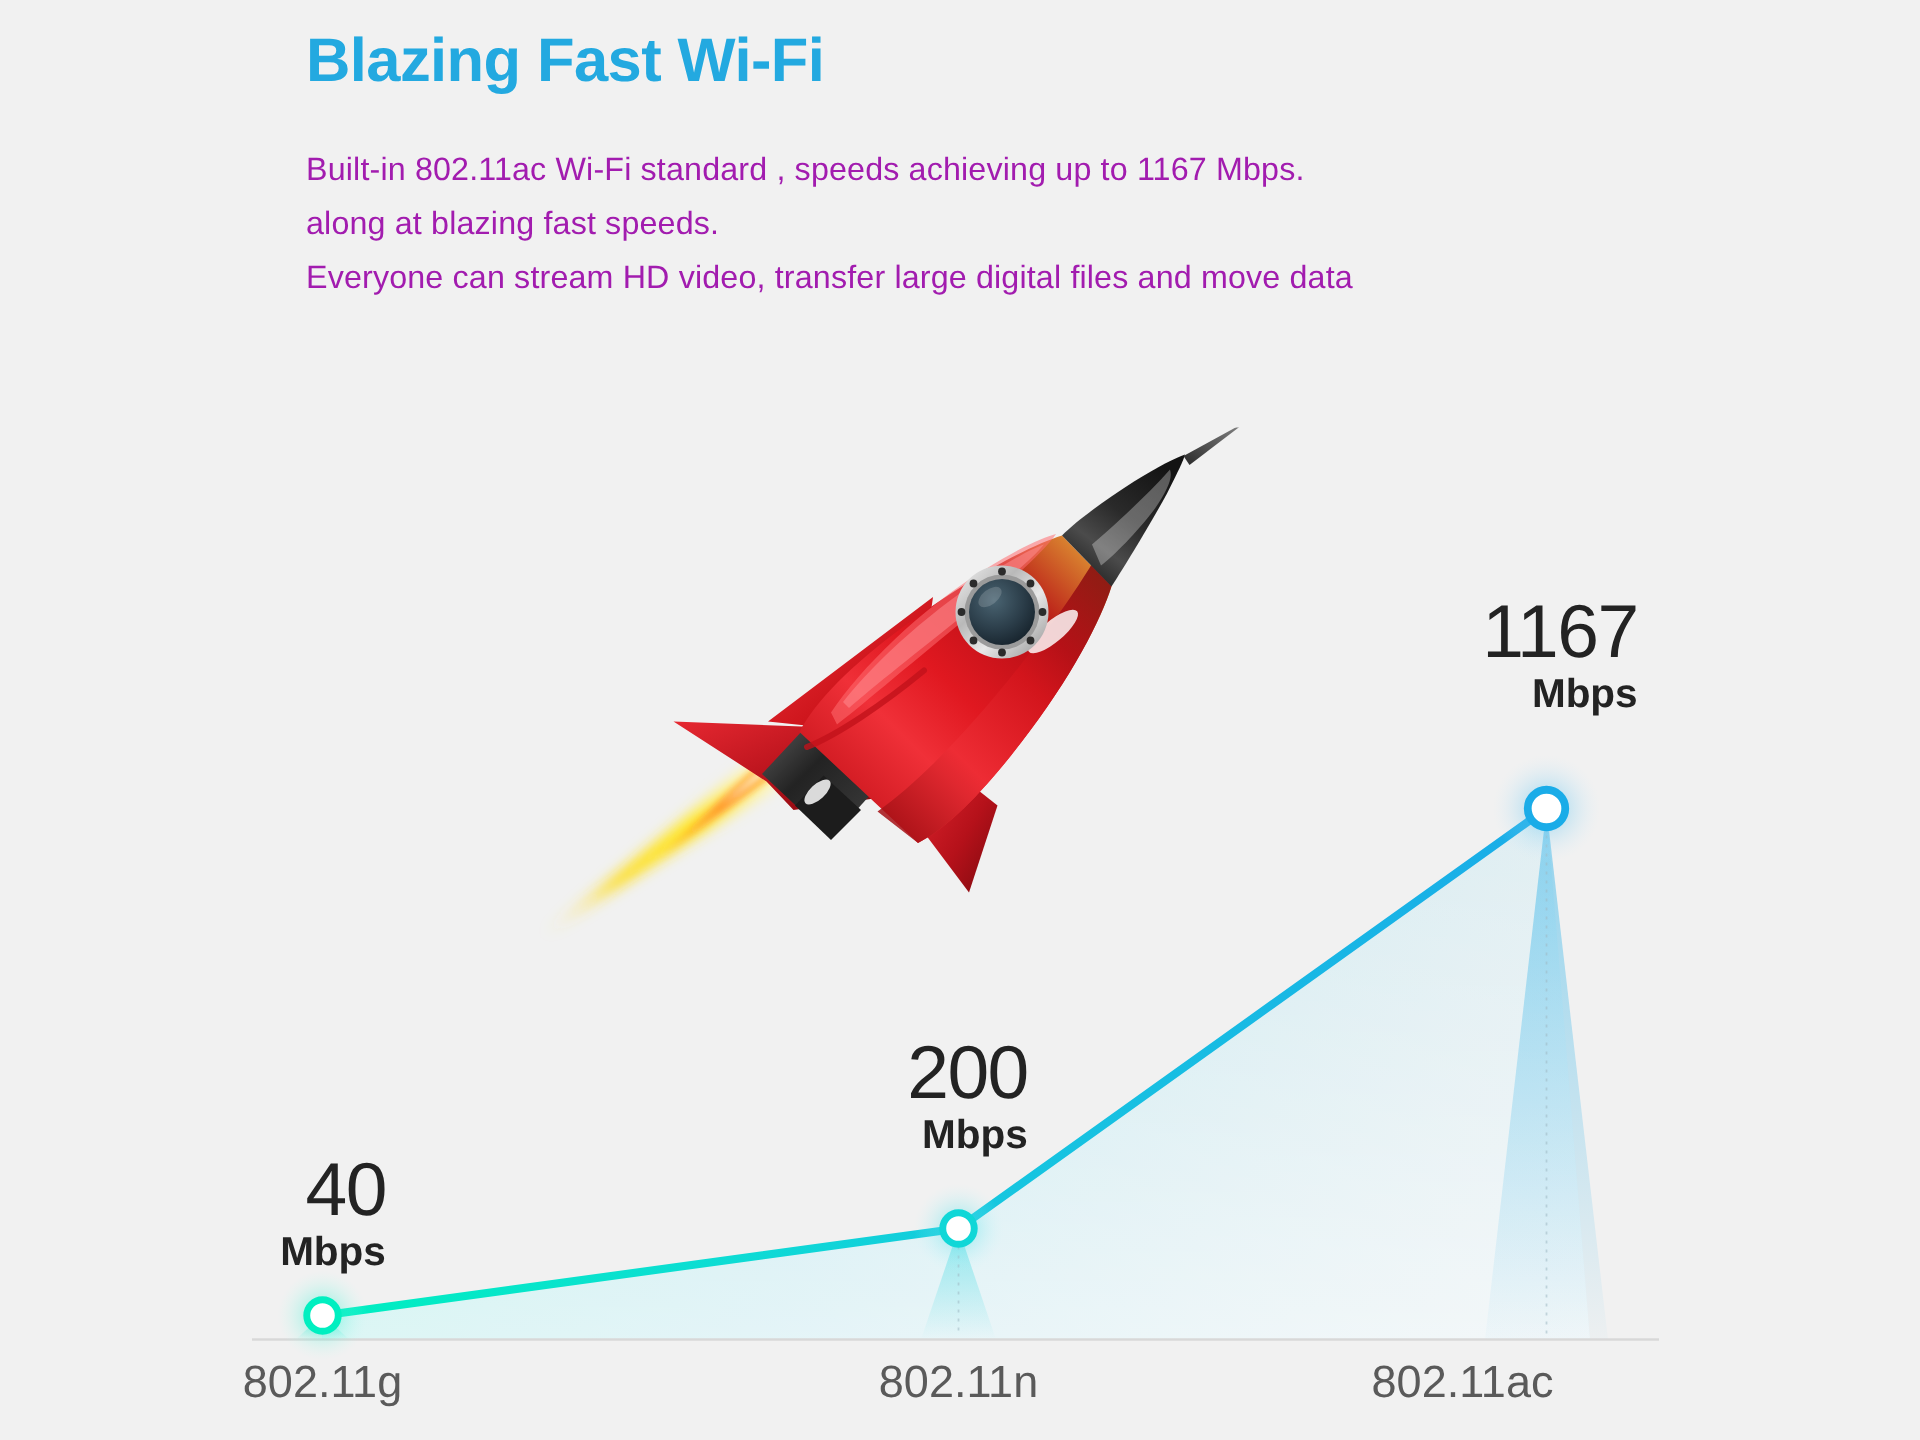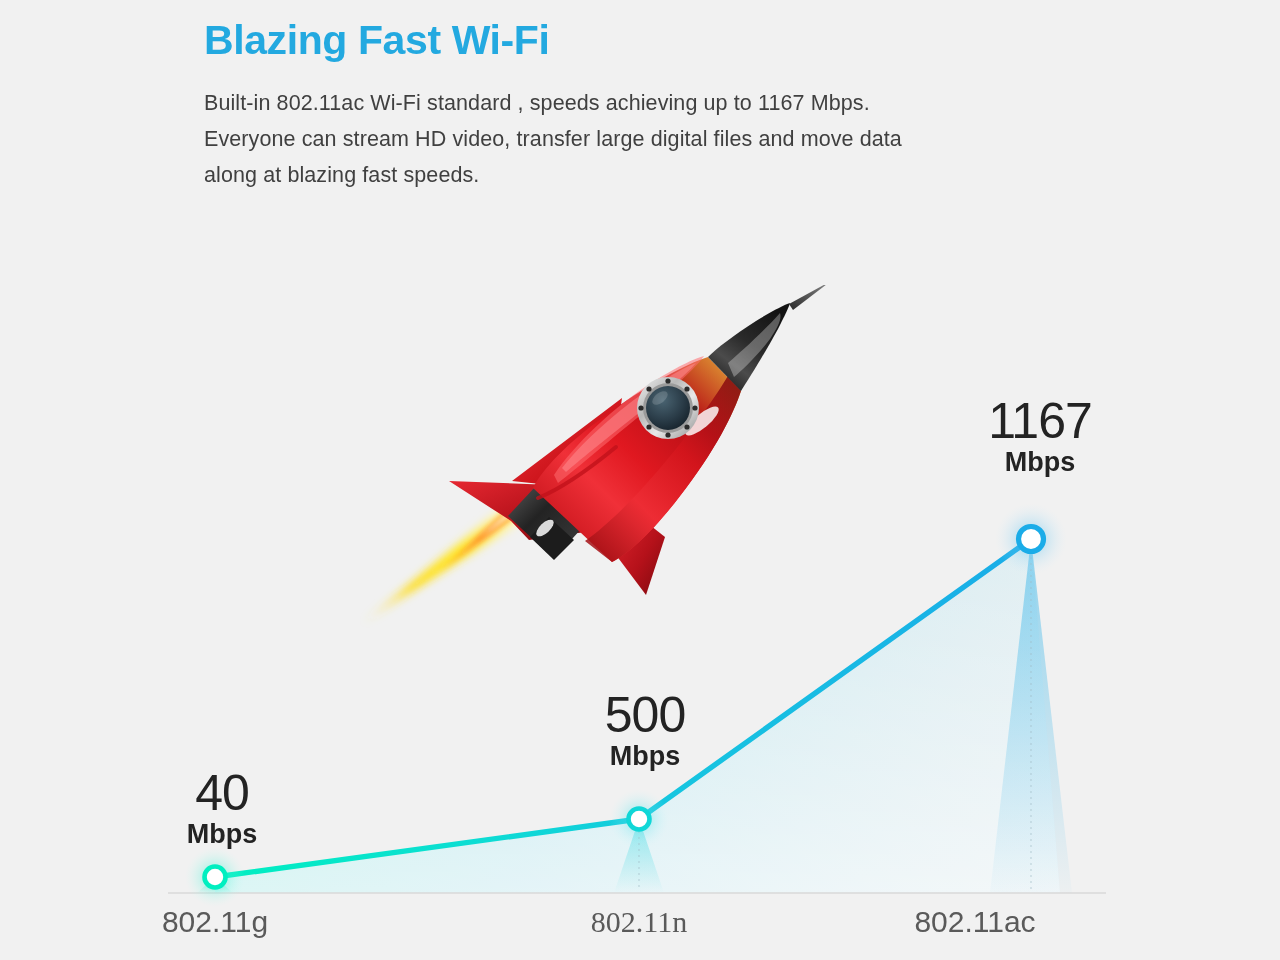--- a/index.html
+++ b/index.html
@@ -12,38 +12,38 @@
   }
   .page { position:relative; width:1280px; height:690px; background:#f1f1f1; }
 
   
   .header { position:absolute; left:204px; top:18px; width:950px; }
   .title {
     font-size:41px; font-weight:bold; color:#23a9e0;
     letter-spacing:-0.4px; line-height:1.1;
   }
   .body-copy {
-    margin-top:22px;
-    font-size:21.5px; color:#404040; line-height:36px;
+    margin-top:32px;
+    font-size:21.5px; color:#a21caf; line-height:36px;
     letter-spacing:0.1px; font-weight:400;
   }
   .body-copy div { white-space:nowrap; }
 
   
   .chart { position:absolute; left:0; top:0; width:1280px; height:960px; }
   .chart svg { position:absolute; left:0; top:0; }
 
   .axis-labels { position:absolute; left:0; top:905px; width:1280px; height:50px; }
   .axis-label {
     position:absolute; transform:translateX(-50%);
     font-size:30px; color:#5a5a5a; white-space:nowrap;
   }
 
   .value-labels { position:absolute; left:0; top:0; width:1280px; height:960px; }
-  .value-group { position:absolute; text-align:center; transform:translateX(-50%); }
+  .value-group { position:absolute; text-align:right; transform:translateX(-50%); }
   .value-num {
     font-size:50px; color:#232323; line-height:0.95;
     letter-spacing:-1px; font-weight:400;
   }
   .value-unit {
     font-size:27px; color:#232323; line-height:1.25;
     letter-spacing:0px; font-weight:700;
   }
 
   
@@ -52,22 +52,22 @@
 </style>
 </head>
 <body>
 
 <div class="page">
 
   <div class="header">
     <div class="title">Blazing Fast Wi-Fi</div>
     <div class="body-copy">
       <div>Built-in 802.11ac Wi-Fi standard , speeds achieving up to 1167 Mbps.</div>
+      <div>along at blazing fast speeds.</div>
       <div>Everyone can stream HD video, transfer large digital files and move data</div>
-      <div>along at blazing fast speeds.</div>
     </div>
   </div>
 
   <div class="chart">
     <svg width="1280" height="960">
       <defs>
         <linearGradient id="lineGrad" x1="215" y1="877" x2="1031" y2="539" gradientUnits="userSpaceOnUse">
           <stop offset="0" stop-color="#00efc0"></stop>
           <stop offset="0.30" stop-color="#0ddcd4"></stop>
           <stop offset="0.52" stop-color="#16c5e0"></stop>
@@ -137,32 +137,32 @@
       <circle cx="639" cy="819" r="10.5" fill="#ffffff" stroke="#10d7d7" stroke-width="4.6"></circle>
       <circle cx="1031" cy="539" r="12.5" fill="#ffffff" stroke="#1aace8" stroke-width="5.2"></circle>
     </svg>
 
     <div class="value-labels">
       <div class="value-group" style="left:222px; top:770px;">
         <div class="value-num">40</div>
         <div class="value-unit">Mbps</div>
       </div>
       <div class="value-group" style="left:645px; top:692px;">
-        <div class="value-num">500</div>
+        <div class="value-num">200</div>
         <div class="value-unit">Mbps</div>
       </div>
       <div class="value-group" style="left:1040px; top:398px;">
         <div class="value-num">1167</div>
         <div class="value-unit">Mbps</div>
       </div>
     </div>
 
     <div class="axis-labels">
       <div class="axis-label" style="left:215px;">802.11g</div>
-      <div class="axis-label" style="left:639px;font-family:Liberation Serif, serif;">802.11n</div>
+      <div class="axis-label" style="left:639px;">802.11n</div>
       <div class="axis-label" style="left:975px;">802.11ac</div>
     </div>
   </div>
 
   <div class="rocket">
     <svg width="500" height="370" viewBox="0 0 500 370">
       <defs>
         <linearGradient id="bodyGrad" x1="0" y1="1" x2="1" y2="0">
           <stop offset="0" stop-color="#8e0d12"></stop>
           <stop offset="0.12" stop-color="#c9161d"></stop>

